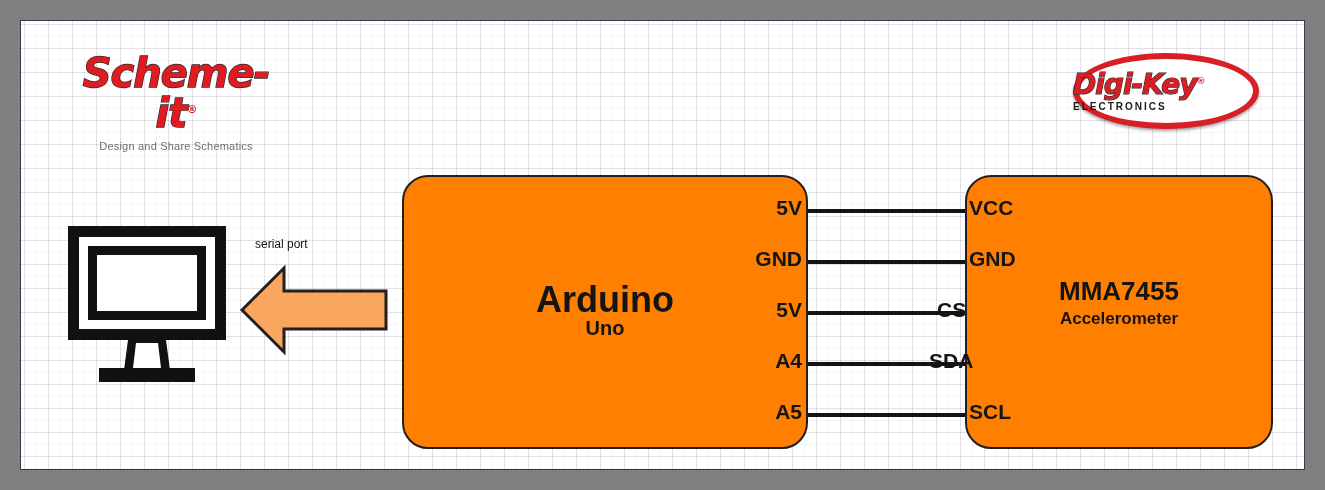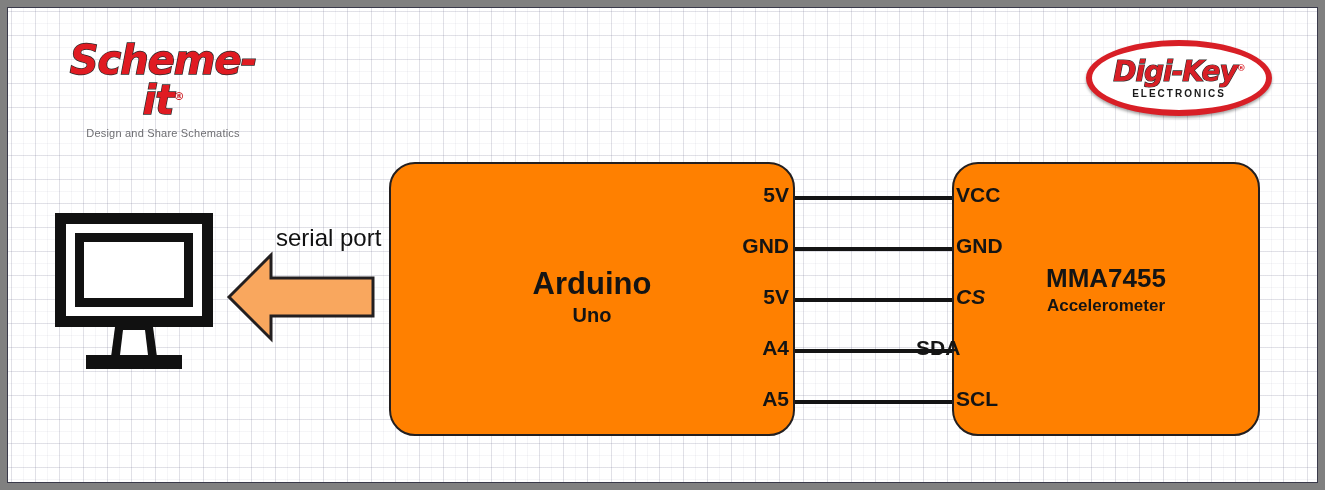--- a/index.html
+++ b/index.html
@@ -6,21 +6,21 @@
     margin: 0;
     padding: 0;
     background: #ffffff;
   }
   #canvas {
     position: relative;
     width: 1325px;
     height: 490px;
     box-sizing: border-box;
     background: #808080;
-    padding: 7px;
+    padding: 20px;
     overflow: hidden;
     font-family: "Liberation Sans", sans-serif;
   }
   #sheet {
     position: relative;
     width: 100%;
     height: 100%;
     box-sizing: border-box;
     border: 1px solid #3a3a4a;
     background-color: #ffffff;
@@ -86,21 +86,20 @@
     border: 6px solid #d81f26;
     border-radius: 50%;
     background: #ffffff;
     box-shadow: 0 2px 3px rgba(0,0,0,0.35);
   }
   .digikey-inner {
     position: absolute;
     inset: 0;
     display: flex;
     flex-direction: column;
-    align-items: center;
     justify-content: center;
     line-height: 1;
   }
   .digikey-word {
     font-family: "DejaVu Sans", sans-serif;
     font-style: italic;
     font-weight: bold;
     font-size: 28px;
     color: #d81f26;
     -webkit-text-stroke: 1.2px #2b2b2b;
@@ -121,23 +120,23 @@
     letter-spacing: 2px;
     color: #1a1a1a;
   }
 
   
   .monitor { position: absolute; left: 45px; top: 203px; }
 
   
   .serial-label {
     position: absolute;
-    left: 268px;
+    left: 234px;
     top: 216px;
-    font-size: 24px;
+    font-size: 12px;
     color: #111111;
     white-space: nowrap;
   }
   .serial-arrow { position: absolute; left: 218px; top: 240px; }
 
   
   .block {
     position: absolute;
     box-sizing: border-box;
     background: #ff8000;
@@ -149,21 +148,21 @@
 
   .block-title {
     position: absolute;
     left: 0; right: 0;
     text-align: center;
     color: #141414;
     font-weight: bold;
     line-height: 1.12;
     user-select: none;
   }
-  #arduino-title { top: 103px; font-size: 31px; }
+  #arduino-title { top: 103px; font-size: 36px; }
   #arduino-sub   { top: 140px; font-size: 20px; }
   #mma-title     { top: 100px; font-size: 26px; }
   #mma-sub       { top: 132px; font-size: 17px; }
 
   
   .wire {
     position: absolute;
     left: 786px;
     width: 159px;
     height: 4px;
@@ -234,18 +233,18 @@
     <div class="pin-label" style="left:706px; top:329px; width:75px; text-align:right;">A4</div>
     <div class="pin-label" style="left:706px; top:380px; width:75px; text-align:right;">A5</div>
 
     <div class="block" id="block-mma">
       <div class="block-title" id="mma-title">MMA7455</div>
       <div class="block-title" id="mma-sub">Accelerometer</div>
     </div>
 
     <div class="pin-label" style="left:948px; top:176px;">VCC</div>
     <div class="pin-label" style="left:948px; top:227px;">GND</div>
-    <div class="pin-label" style="left:948px; top:278px;font-style:italic;">CS</div>
+    <div class="pin-label" style="left:916px; top:278px;">CS</div>
     <div class="pin-label" style="left:908px; top:329px;">SDA</div>
     <div class="pin-label" style="left:948px; top:380px;">SCL</div>
 
   </div>
 </div>
 
 </body></html>

